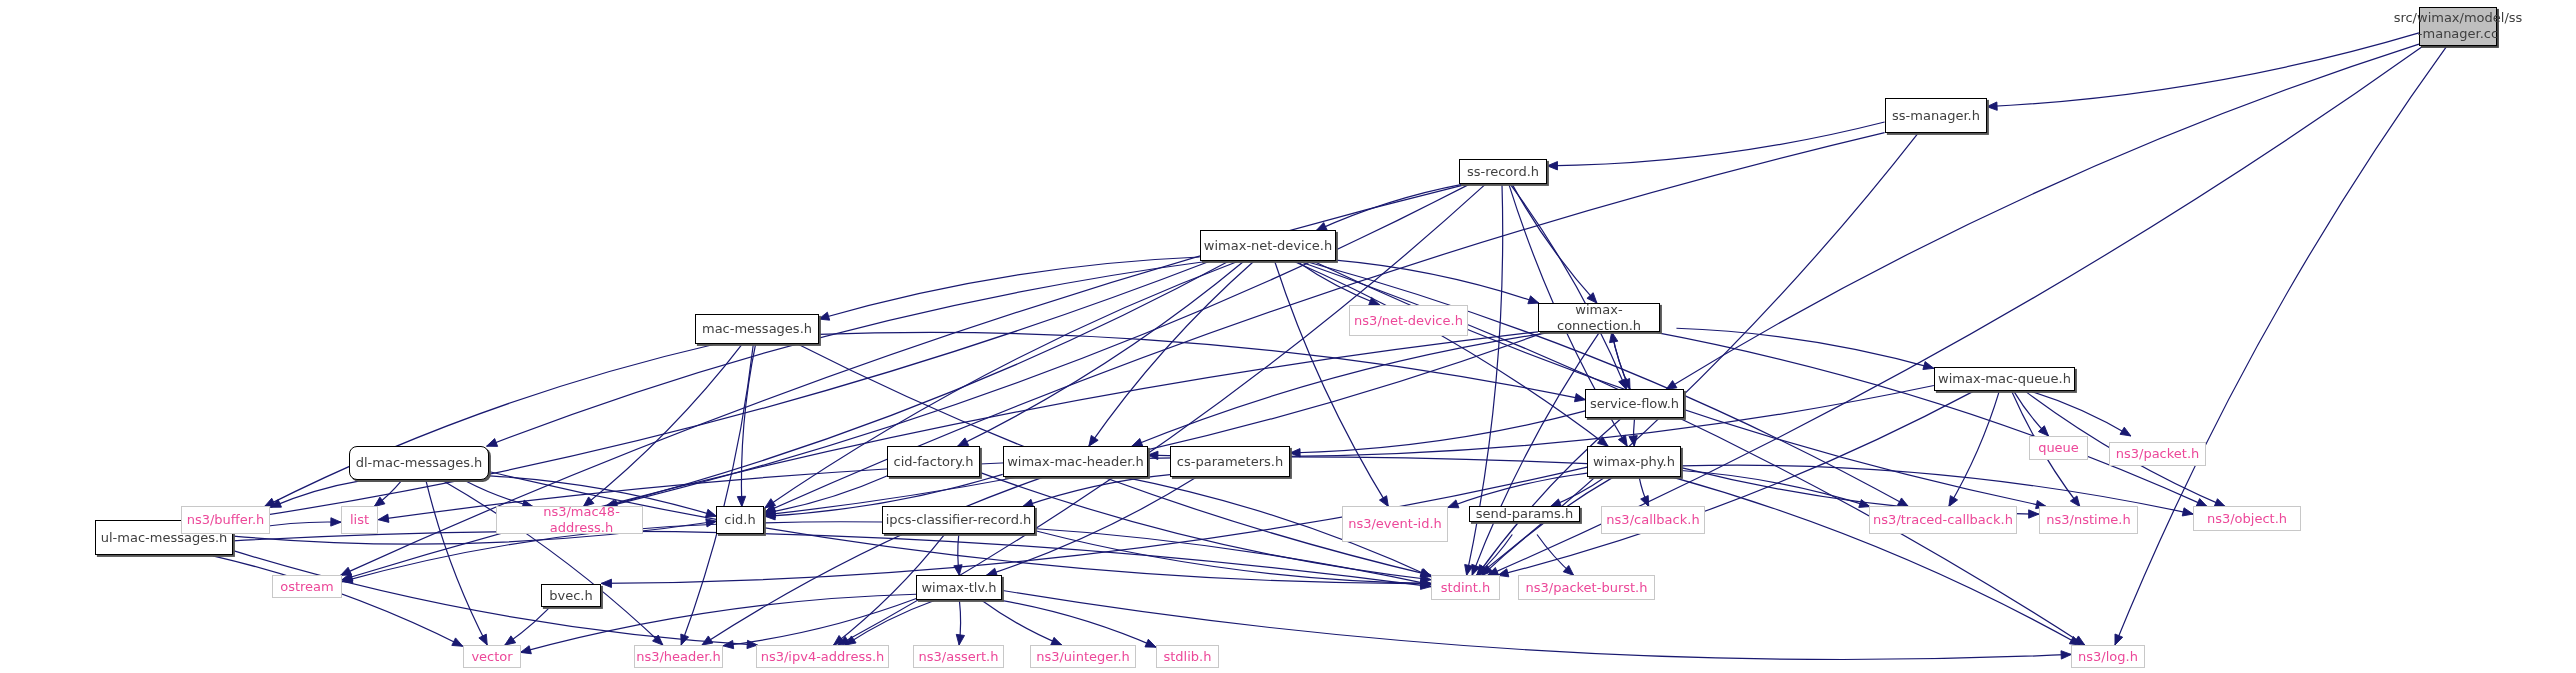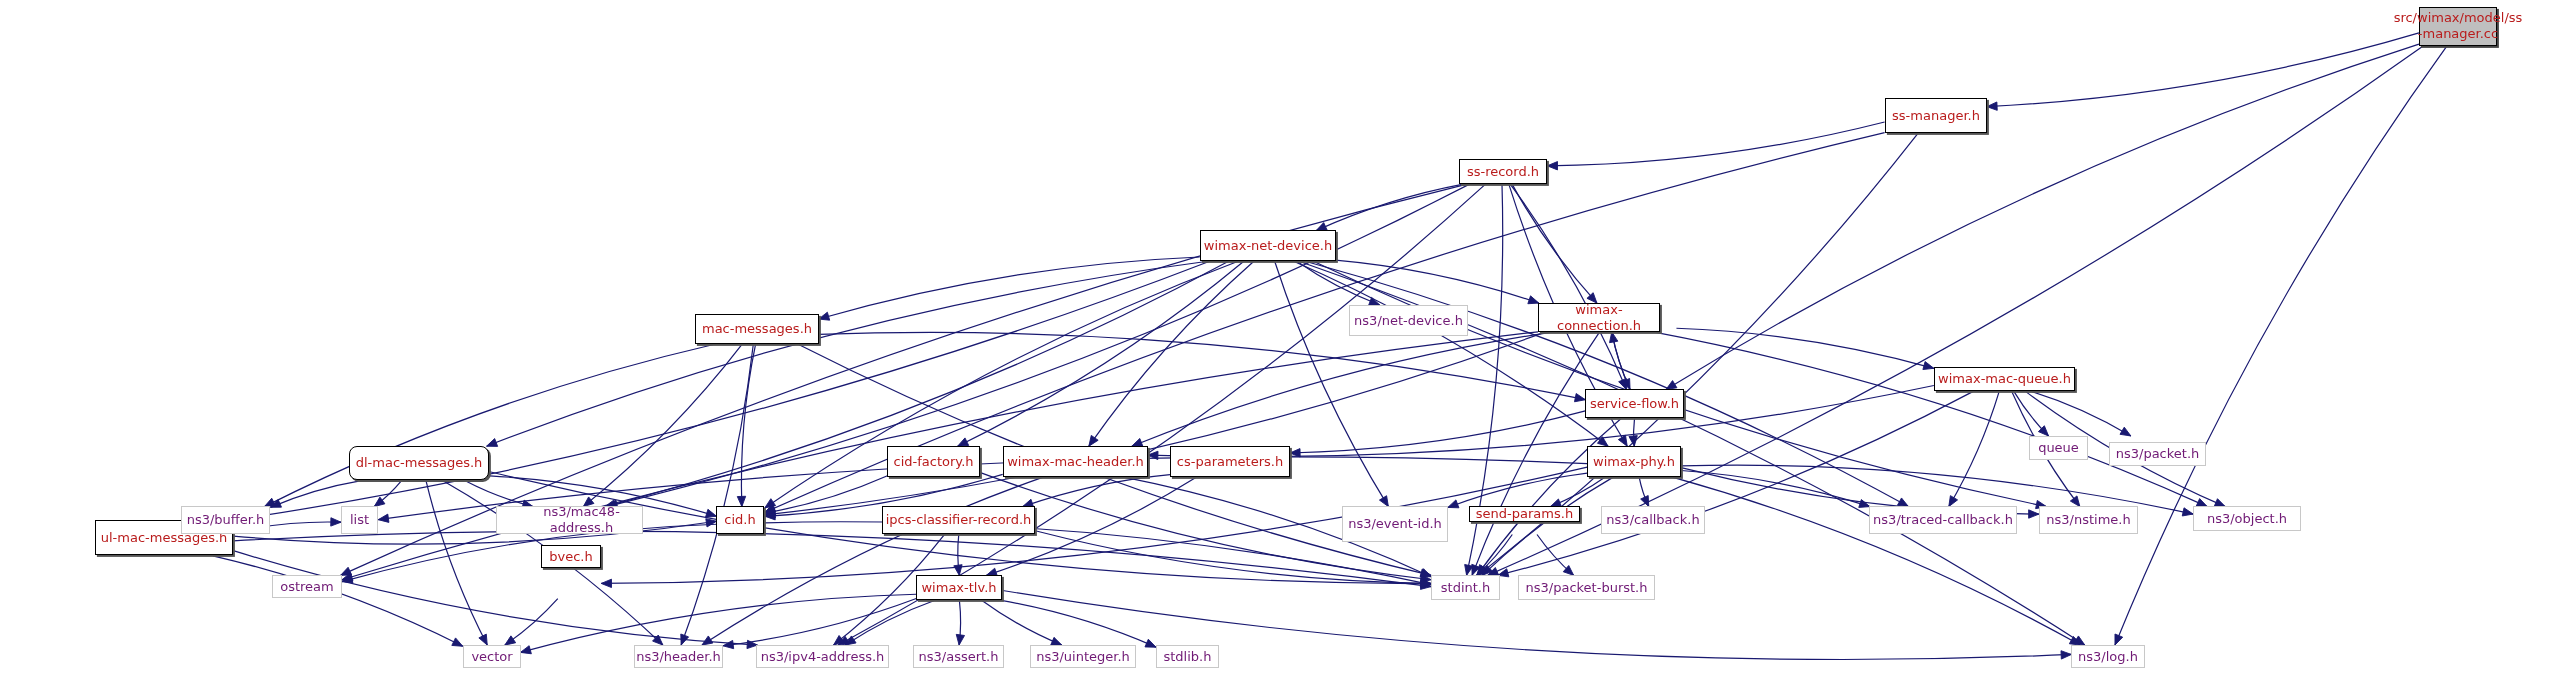--- a/index.html
+++ b/index.html
@@ -1,23 +1,23 @@
 <!DOCTYPE html>
 <html style="font-size:15px"><head>
 <meta charset="utf-8">
 <style>
   html, body { margin: 0; padding: 0; background: #ffffff; }
   body { width: 2576px; height: 674px; position: relative; overflow: hidden;
          font-family: "DejaVu Sans", sans-serif; }
   #graph { position: absolute; left: 0; top: 0; width: 2576px; height: 674px; }
   .node-box { position: absolute; box-sizing: border-box; display: flex; align-items: center;
-              justify-content: center; text-align: center; font-size: 13px; color: #b91c1c;
+              justify-content: center; text-align: center; font-size: 13px; color: #404040;
               line-height: 16px; white-space: pre-line; background: #fff; }
   .node-box.local { border: 1.4px solid #000; box-shadow: 1.9px 1.9px 0 #555; }
-  .node-box.system { border: 1.4px solid #c8c8c8; color: #701a75; }
+  .node-box.system { border: 1.4px solid #c8c8c8; color: #ec4899; }
   .node-box.root { background: #bfbfbf; border: 1.4px solid #000; box-shadow: 1.9px 1.9px 0 #444; }
   svg path.edge { fill: none; stroke: #191970; stroke-width: 1.3; }
   svg polygon.arrow { fill: #191970; stroke: #191970; stroke-width: 1; }
 </style>
 </head>
 <body>
 
 <div id="graph">
   <svg id="edges" width="2576" height="674" viewBox="0 0 2772 725">
       <path class="edge" d="M2603,35.17437722419929 Q2375.2658362989323,102.7896797153025 2138,114.6049822064057"></path>
@@ -241,21 +241,21 @@
       <div class="node-box system" style="left: 496px; top: 506px; width: 147px; height: 28px; padding-left: 24px;">ns3/mac48-address.h</div>
       <div class="node-box local" style="left: 716px; top: 506px; width: 48px; height: 28px;">cid.h</div>
       <div class="node-box local" style="left: 882px; top: 506px; width: 153px; height: 28px;">ipcs-classifier-record.h</div>
       <div class="node-box system" style="left: 1342px; top: 506px; width: 106px; height: 36px;">ns3/event-id.h</div>
       <div class="node-box local" style="left: 1469px; top: 506px; width: 111px; height: 16px;">send-params.h</div>
       <div class="node-box system" style="left: 1601px; top: 506px; width: 104px; height: 28px;">ns3/callback.h</div>
       <div class="node-box system" style="left: 1869px; top: 506px; width: 148px; height: 28px;">ns3/traced-callback.h</div>
       <div class="node-box system" style="left: 2039px; top: 506px; width: 99px; height: 28px;">ns3/nstime.h</div>
       <div class="node-box system" style="left: 2193px; top: 506px; width: 108px; height: 25px;">ns3/object.h</div>
       <div class="node-box system" style="left: 272px; top: 575px; width: 70px; height: 23px;">ostream</div>
-      <div class="node-box local" style="left: 541px; top: 545px; width: 60px; height: 23px;">bvec.h</div>
+      <div class="node-box local" style="left: 541px; top: 584px; width: 60px; height: 23px;">bvec.h</div>
       <div class="node-box local" style="left: 916px; top: 575px; width: 86px; height: 25px;">wimax-tlv.h</div>
       <div class="node-box system" style="left: 1431px; top: 575px; width: 69px; height: 25px;">stdint.h</div>
       <div class="node-box system" style="left: 1518px; top: 575px; width: 137px; height: 25px;">ns3/packet-burst.h</div>
       <div class="node-box system" style="left: 463px; top: 645px; width: 58px; height: 23px;">vector</div>
       <div class="node-box system" style="left: 634px; top: 645px; width: 89px; height: 23px;">ns3/header.h</div>
       <div class="node-box system" style="left: 756px; top: 645px; width: 133px; height: 23px;">ns3/ipv4-address.h</div>
       <div class="node-box system" style="left: 913px; top: 645px; width: 91px; height: 23px;">ns3/assert.h</div>
       <div class="node-box system" style="left: 1030px; top: 645px; width: 106px; height: 23px;">ns3/uinteger.h</div>
       <div class="node-box system" style="left: 1156px; top: 645px; width: 63px; height: 23px;">stdlib.h</div>
       <div class="node-box system" style="left: 2071px; top: 645px; width: 74px; height: 23px;">ns3/log.h</div>

